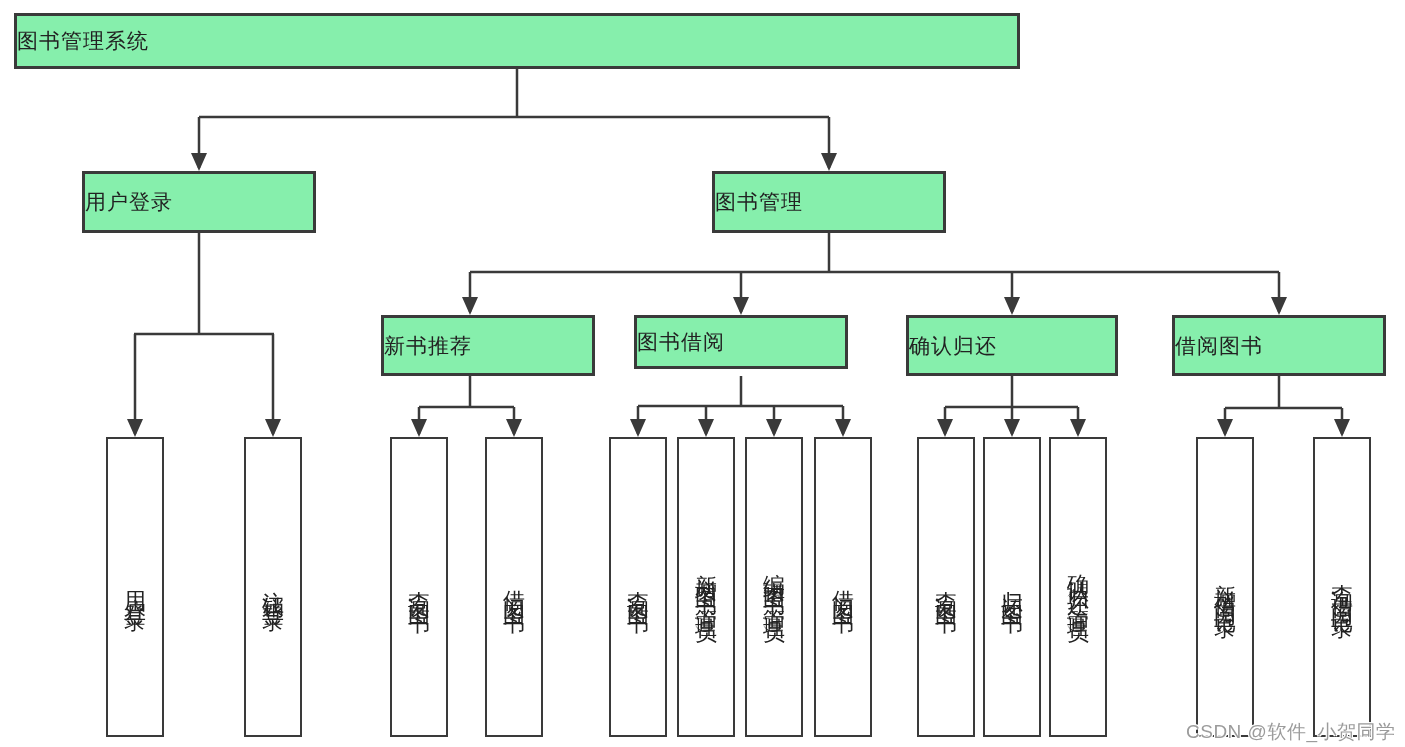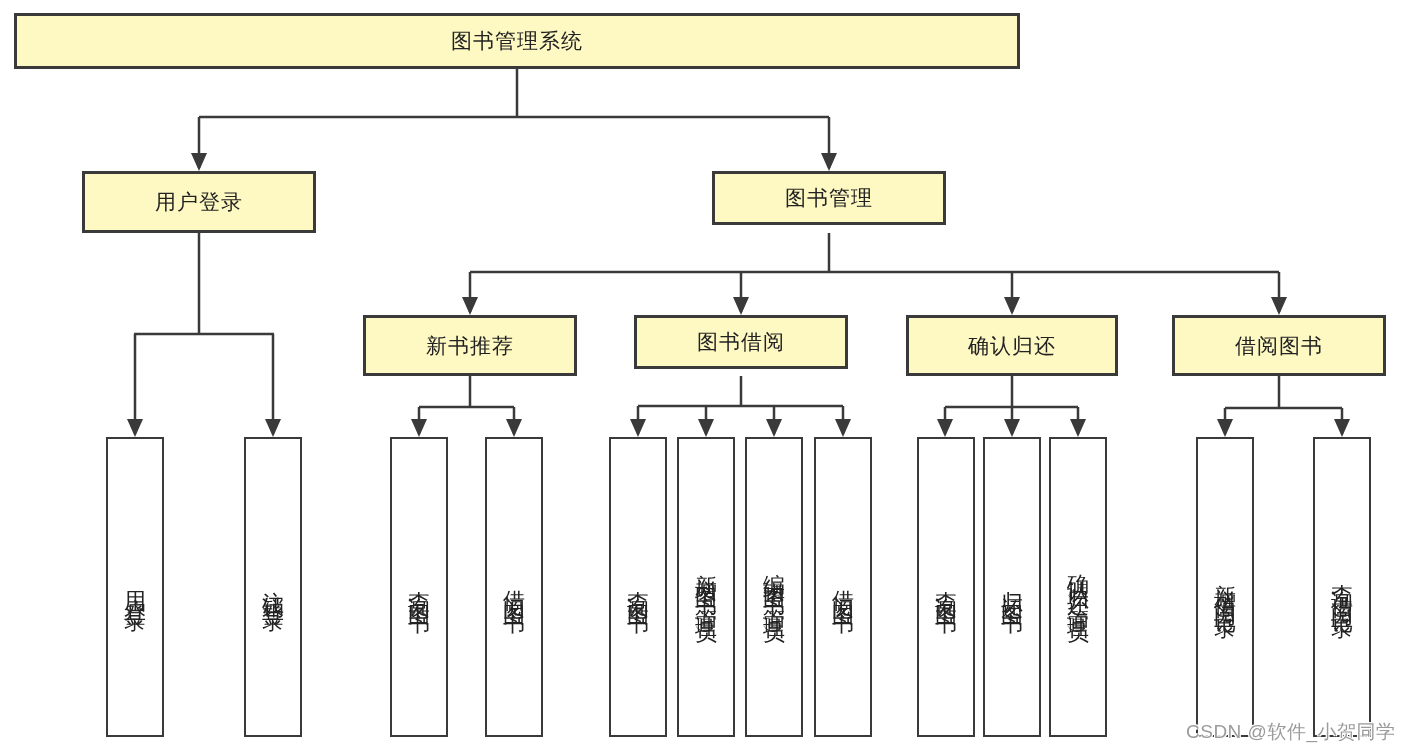--- a/index.html
+++ b/index.html
@@ -11,25 +11,25 @@
     font-family: "Liberation Sans", sans-serif;
     overflow: hidden;
   }
   #connector-layer {
     position: absolute;
     left: 0; top: 0;
     width: 1405px; height: 747px;
   }
   .hbox {
     position: absolute;
-    background: #fef9c3;
+    background: #86efac;
     border: 3px solid #3a3a3a;
     display: flex;
     align-items: center;
-    justify-content: center;
+    justify-content: flex-start;
     box-sizing: border-box;
   }
   .hbox span {
     font-size: 21px;
     color: #222222;
     letter-spacing: 1px;
     white-space: nowrap;
   }
   .vbox {
     position: absolute;
@@ -109,25 +109,25 @@
              M1334 419 L1350 419 L1342 437 Z" fill="#3a3a3a" stroke="none"></path>
   </svg>
 
   <div class="hbox" style="left:14px; top:13px; width:1006px; height:56px;">
     <span>图书管理系统</span>
   </div>
 
   <div class="hbox" style="left:82px; top:171px; width:234px; height:62px;">
     <span>用户登录</span>
   </div>
-  <div class="hbox" style="left:712px; top:171px; width:234px; height:54px;font-family:Liberation Mono, monospace;">
+  <div class="hbox" style="left:712px; top:171px; width:234px; height:62px;font-family:Liberation Mono, monospace;">
     <span>图书管理</span>
   </div>
 
-  <div class="hbox" style="left:363px; top:315px; width:214px; height:61px;">
+  <div class="hbox" style="left:381px; top:315px; width:214px; height:61px;">
     <span>新书推荐</span>
   </div>
   <div class="hbox" style="left:634px; top:315px; width:214px; height:54px;">
     <span>图书借阅</span>
   </div>
   <div class="hbox" style="left:906px; top:315px; width:212px; height:61px;">
     <span>确认归还</span>
   </div>
   <div class="hbox" style="left:1172px; top:315px; width:214px; height:61px;">
     <span>借阅图书</span>

